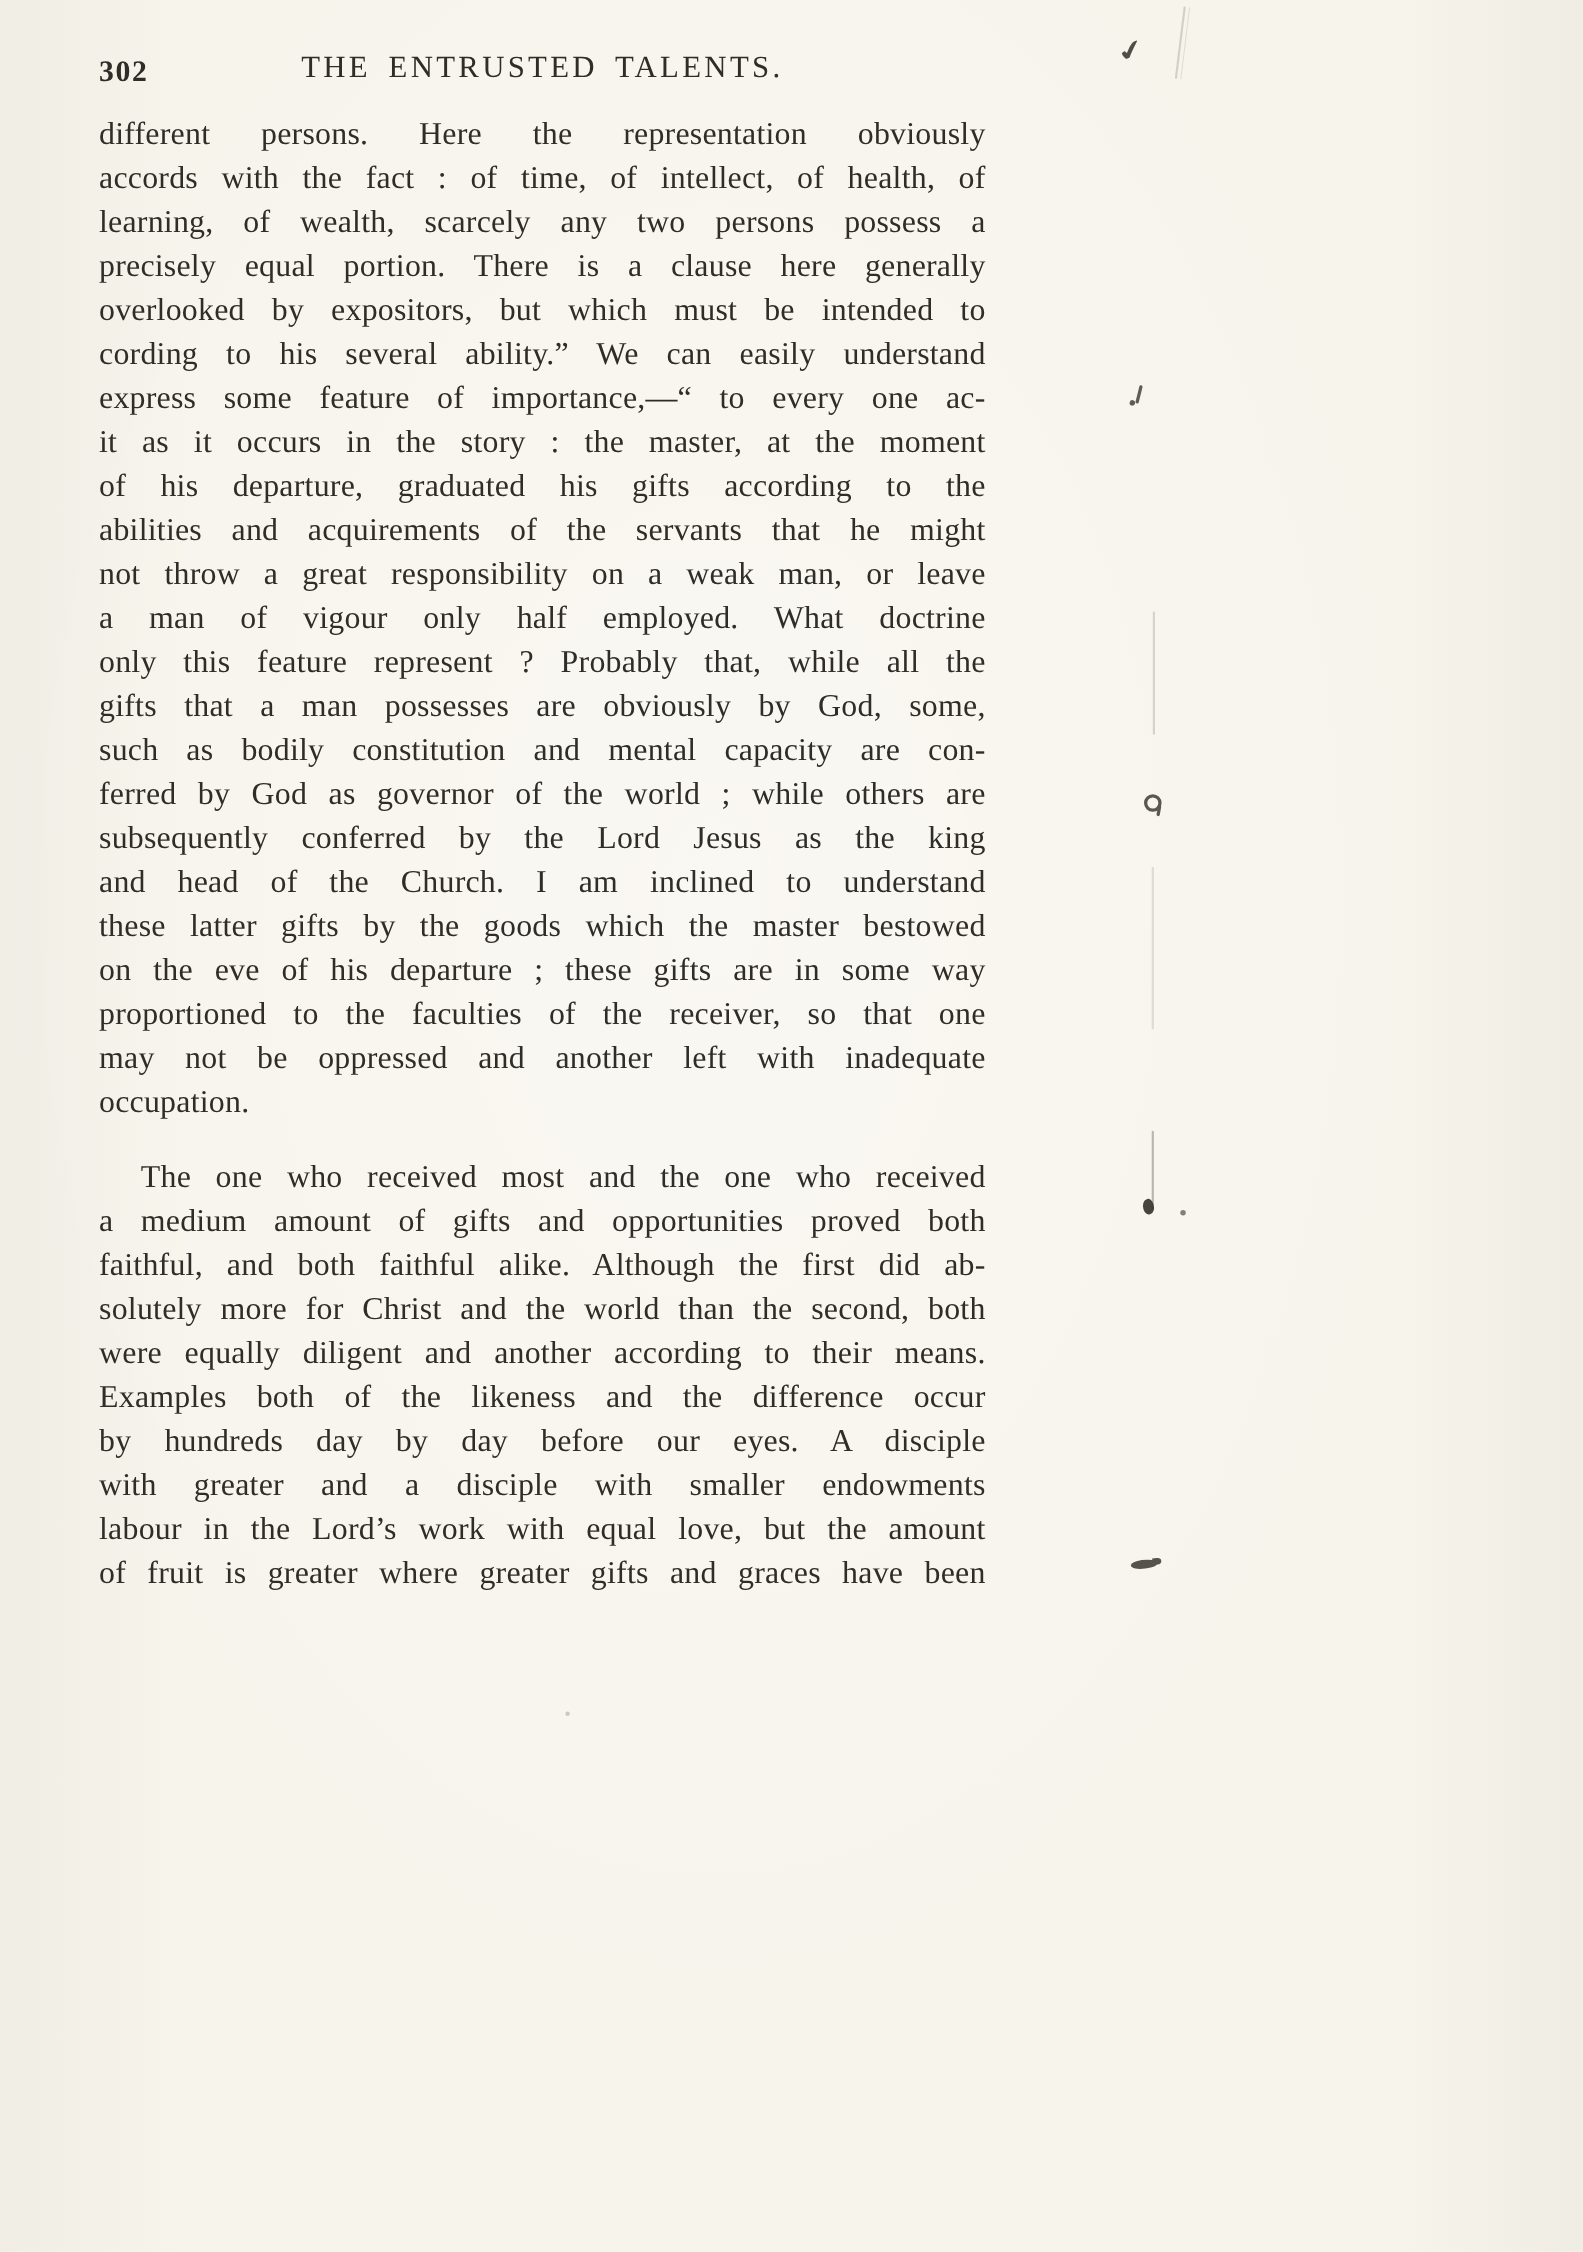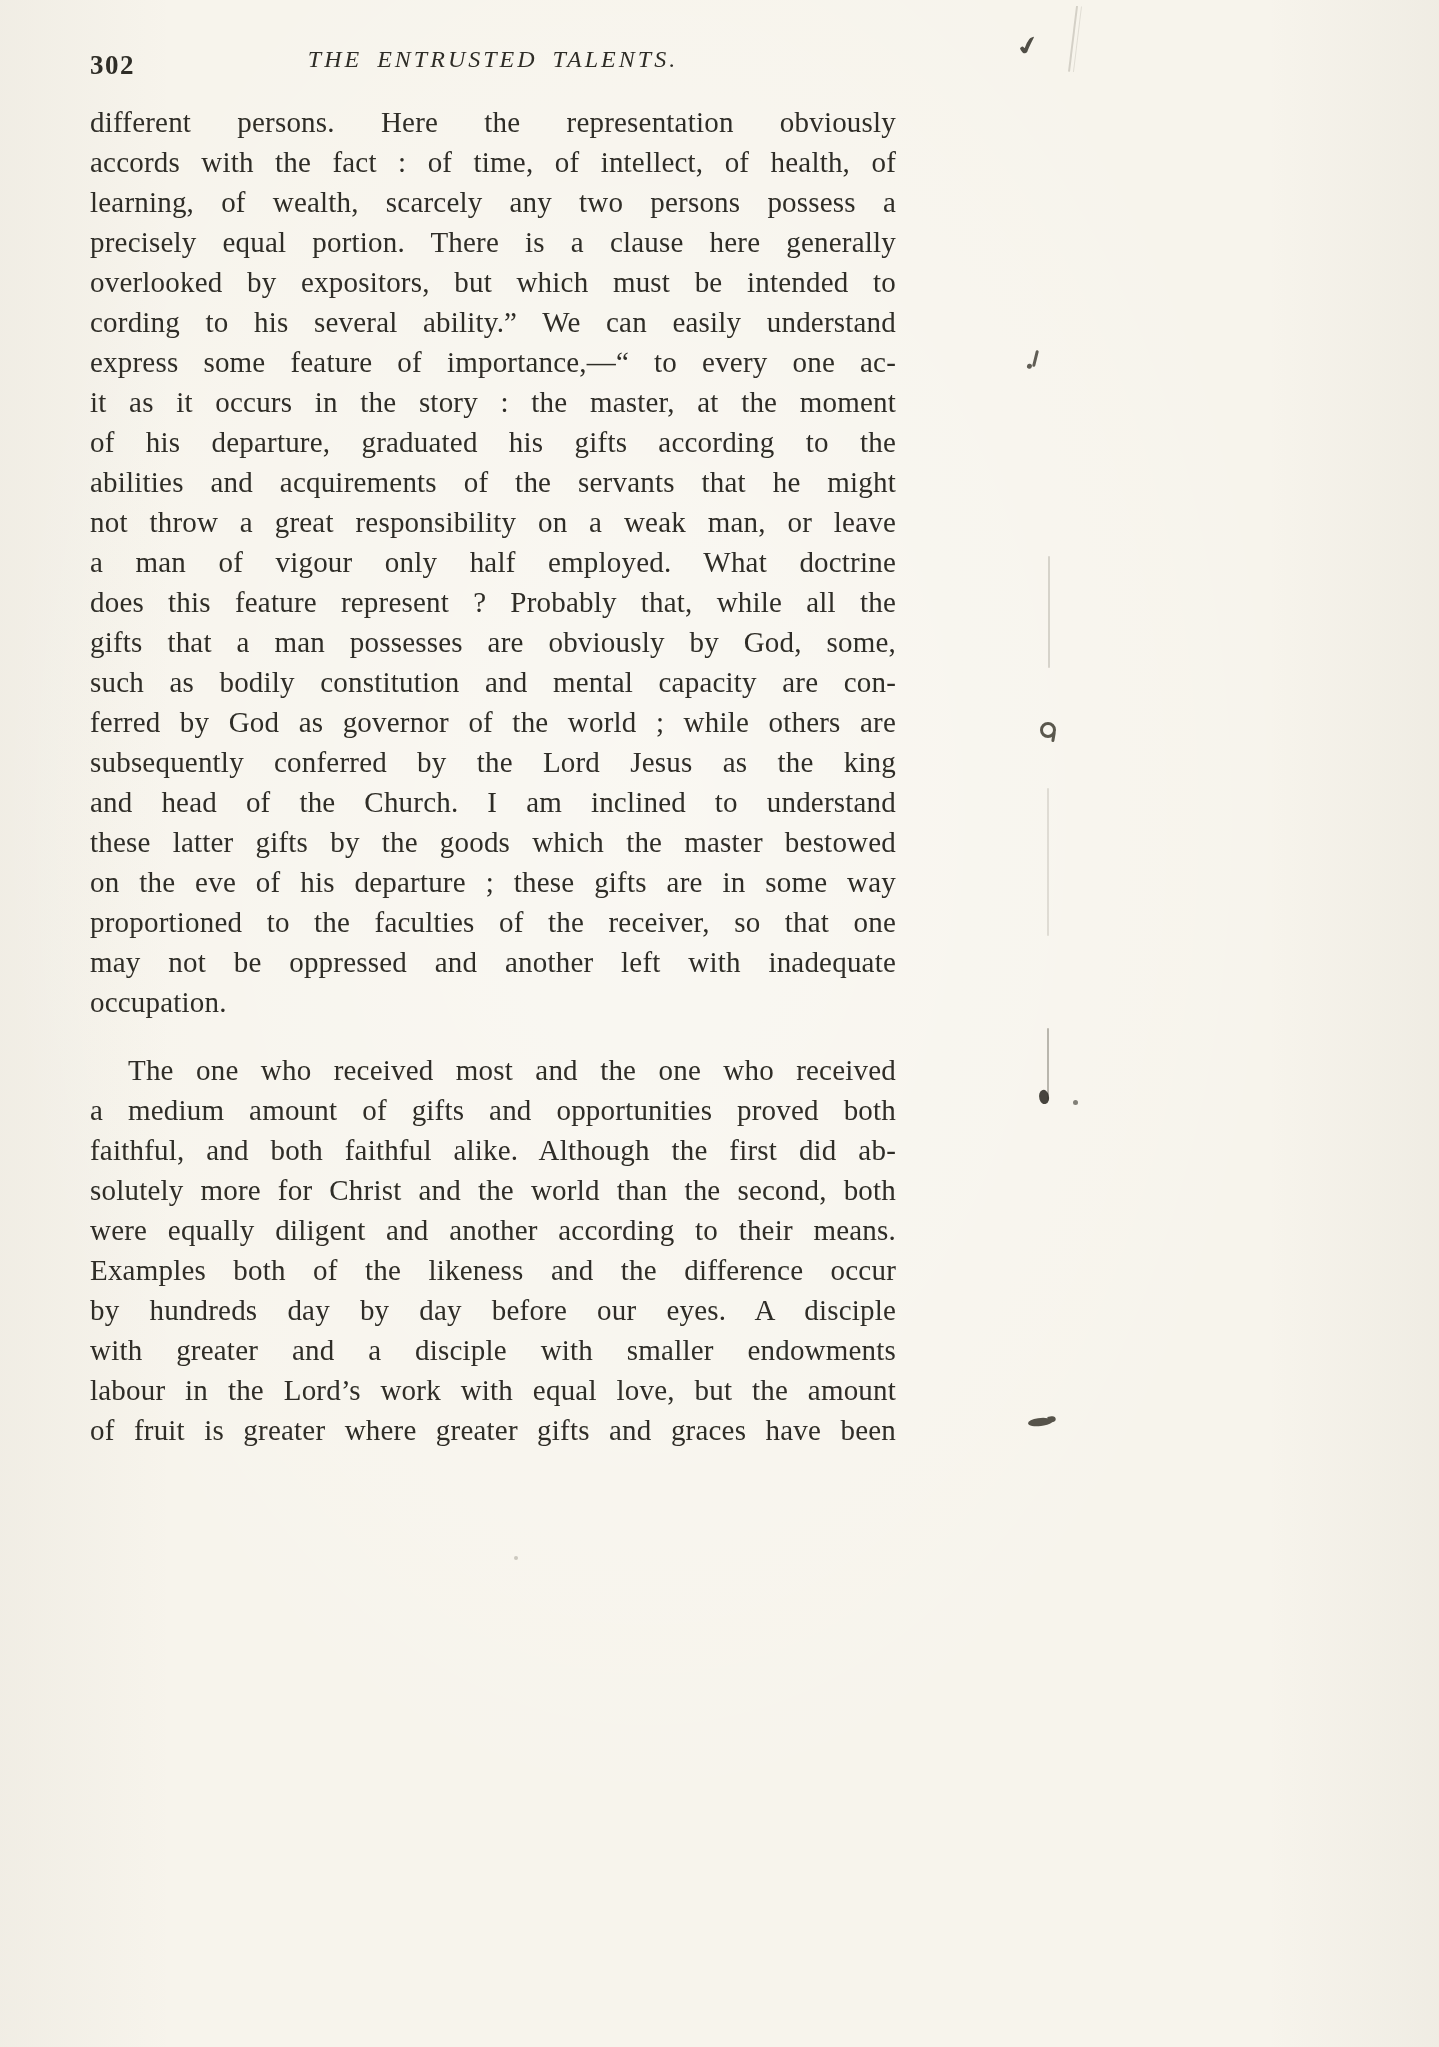--- a/index.html
+++ b/index.html
@@ -30,22 +30,21 @@
     position: absolute;
     left: 0;
     top: 4px;
     font-size: 27px;
     letter-spacing: 1.5px;
     font-weight: bold;
   }
   .running-title {
     display: block;
     text-align: center;
-    font-style: italic;
-    font-size: 24px;
+    font-size: 28px;
     letter-spacing: 3px;
     word-spacing: 6px;
   }
 
   
   .body-text {
     position: absolute;
     top: 102px;
     left: 90px;
     width: 806px;
@@ -197,21 +196,21 @@
       <div class="line">learning, of wealth, scarcely any two persons possess a</div>
       <div class="line">precisely equal portion.  There is a clause here generally</div>
       <div class="line">overlooked by expositors, but which must be intended to</div>
       <div class="line">cording to his several ability.”  We can easily understand</div>
       <div class="line">express some feature of importance,—“ to every one ac-</div>
       <div class="line">it as it occurs in the story : the master, at the moment</div>
       <div class="line">of his departure, graduated his gifts according to the</div>
       <div class="line">abilities and acquirements of the servants that he might</div>
       <div class="line">not throw a great responsibility on a weak man, or leave</div>
       <div class="line">a man of vigour only half employed.  What doctrine</div>
-      <div class="line">does this feature represent ?  Probably that, while all the</div>
+      <div class="line">only this feature represent ?  Probably that, while all the</div>
       <div class="line">gifts that a man possesses are obviously by God, some,</div>
       <div class="line">such as bodily constitution and mental capacity are con-</div>
       <div class="line">ferred by God as governor of the world ; while others are</div>
       <div class="line">subsequently conferred by the Lord Jesus as the king</div>
       <div class="line">and head of the Church.  I am inclined to understand</div>
       <div class="line">these latter gifts by the goods which the master bestowed</div>
       <div class="line">on the eve of his departure ; these gifts are in some way</div>
       <div class="line">proportioned to the faculties of the receiver, so that one</div>
       <div class="line">may not be oppressed and another left with inadequate</div>
       <div class="line last">occupation.</div>

